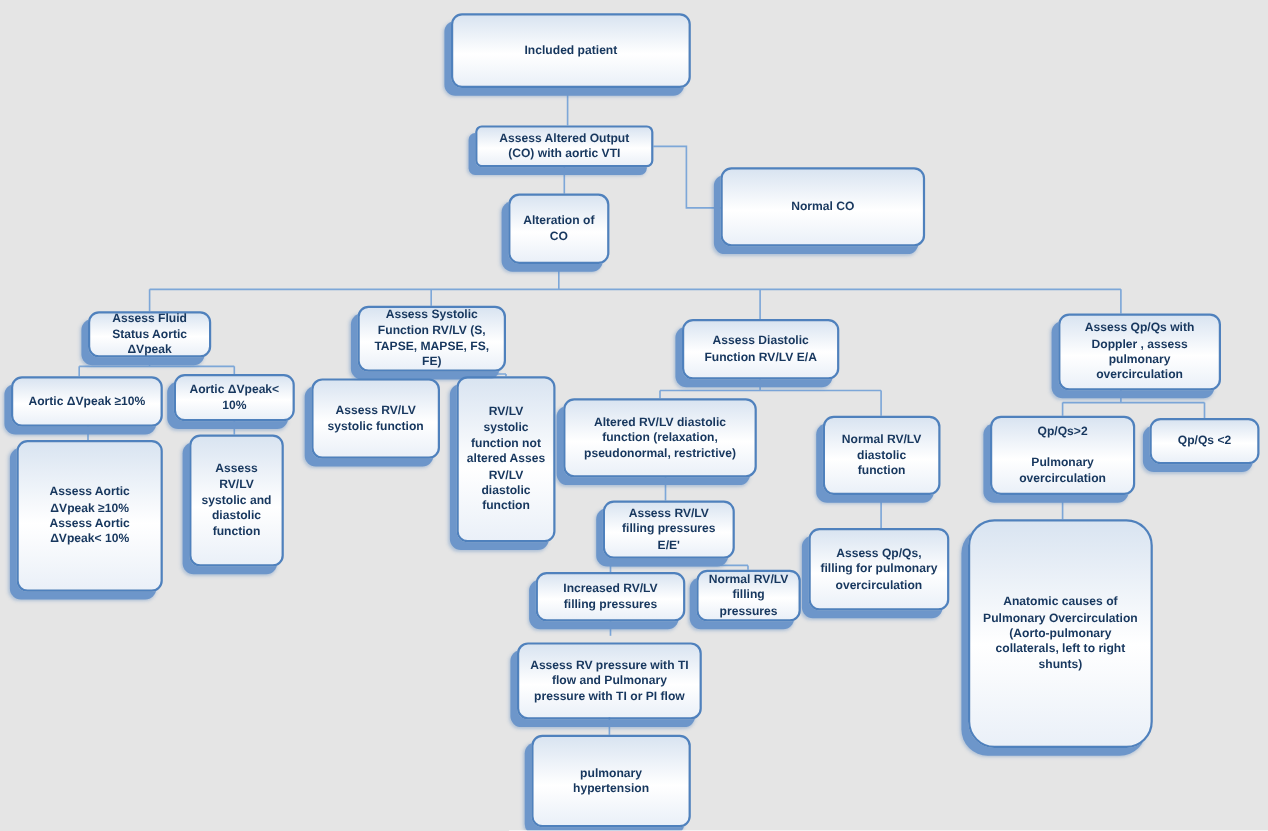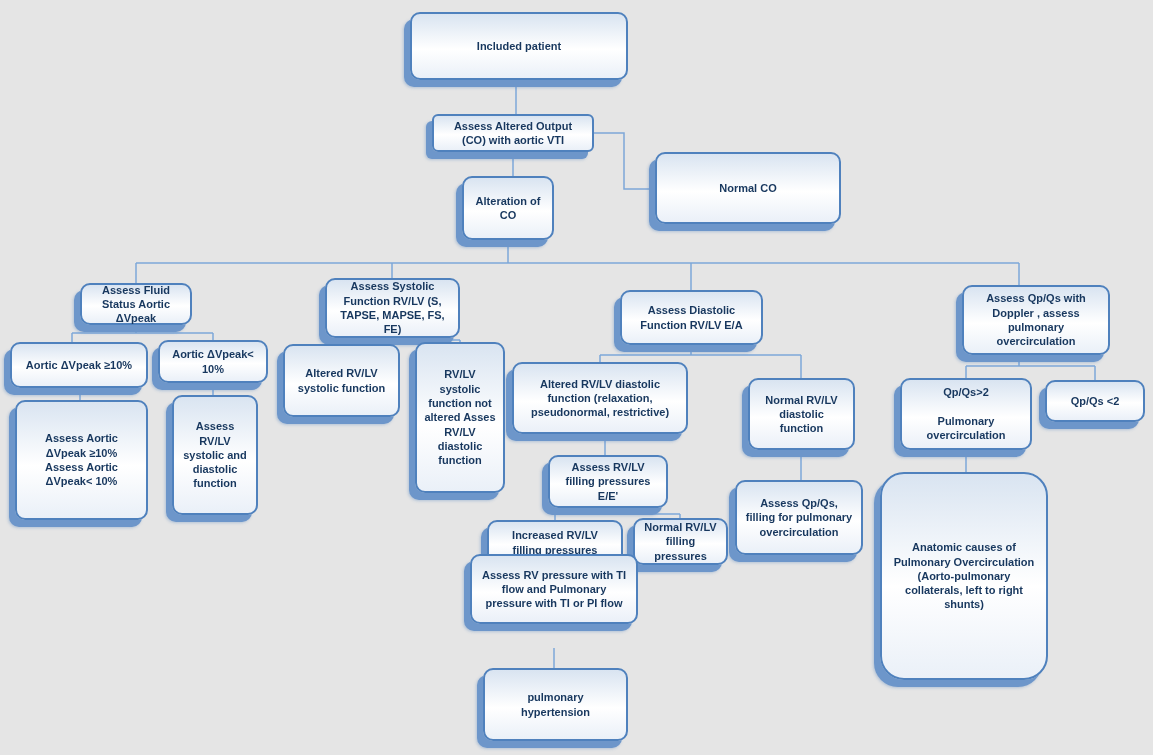--- a/index.html
+++ b/index.html
@@ -123,32 +123,32 @@
   </div>
 
   <div class="node" style="left:10px; top:342px; width:138px; height:46px;">
     <span>Aortic ΔVpeak ≥10%</span>
   </div>
 
   <div class="node" style="left:158px; top:340px; width:110px; height:43px;">
     <span>Aortic ΔVpeak&lt; 10%</span>
   </div>
 
-  <div class="node" style="left:15px; top:400px; width:133px; height:120px;">
+  <div class="node" style="left:15px; top:400px; width:133px; height:138px;">
     <span>Assess  Aortic ΔVpeak ≥10%
 Assess Aortic
 ΔVpeak&lt; 10%</span>
   </div>
 
   <div class="node" style="left:172px; top:395px; width:86px; height:120px;">
     <span>Assess RV/LV systolic and diastolic function</span>
   </div>
 
   <div class="node" style="left:283px; top:344px; width:117px; height:73px;">
-    <span>Altered RV/LV systolic function</span>
+    <span>Assess RV/LV systolic function</span>
   </div>
 
   <div class="node" style="left:415px; top:342px; width:90px; height:151px;">
     <span>RV/LV systolic function not altered Asses RV/LV diastolic function</span>
   </div>
 
   <div class="node" style="left:512px; top:362px; width:176px; height:72px;">
     <span>Altered  RV/LV diastolic function (relaxation, pseudonormal, restrictive)</span>
   </div>
 
@@ -161,25 +161,25 @@
   </div>
 
   <div class="node" style="left:487px; top:520px; width:136px; height:45px;">
     <span>Increased RV/LV filling pressures</span>
   </div>
 
   <div class="node" style="left:633px; top:518px; width:95px; height:47px;">
     <span>Normal RV/LV filling pressures</span>
   </div>
 
-  <div class="node" style="left:470px; top:554px; width:168px; height:70px;">
+  <div class="node" style="left:470px; top:584px; width:168px; height:70px;">
     <span>Assess RV pressure with TI flow and Pulmonary pressure with TI or PI flow</span>
   </div>
 
-  <div class="node" style="left:483px; top:668px; width:145px; height:73px;">
+  <div class="node" style="left:483px; top:668px; width:145px; height:84px;">
     <span>pulmonary hypertension</span>
   </div>
 
   <div class="node" style="left:735px; top:480px; width:128px; height:75px;">
     <span>Assess Qp/Qs, filling for pulmonary overcirculation</span>
   </div>
 
   <div class="node" style="left:900px; top:378px; width:132px; height:72px;">
     <span>Qp/Qs&gt;2
 

